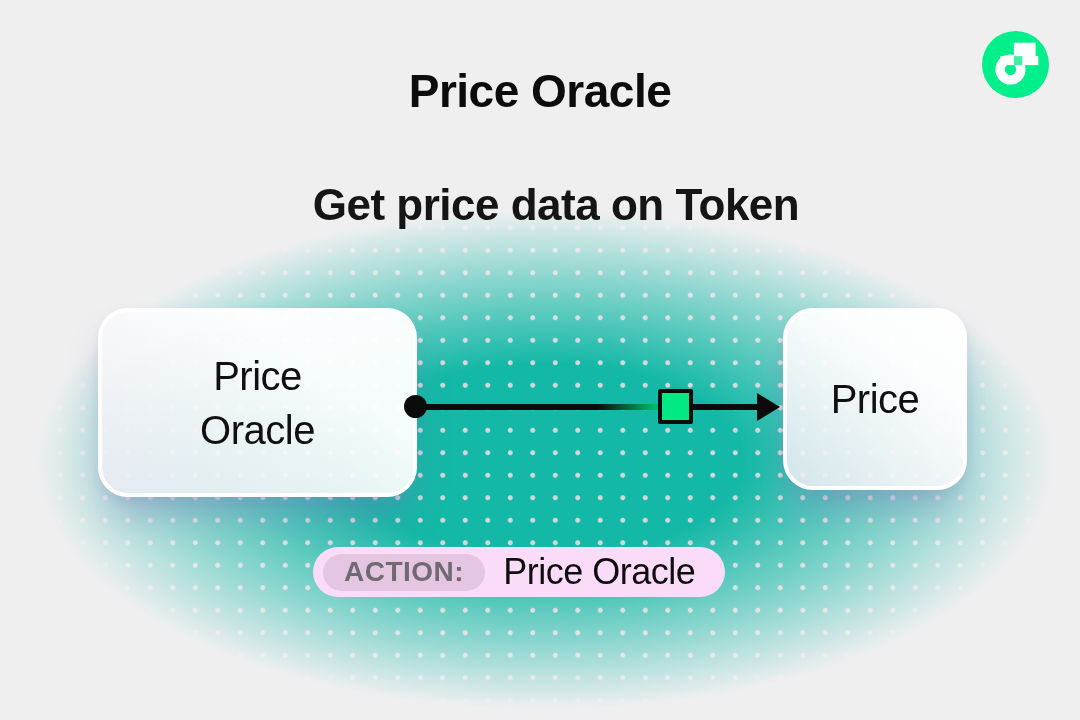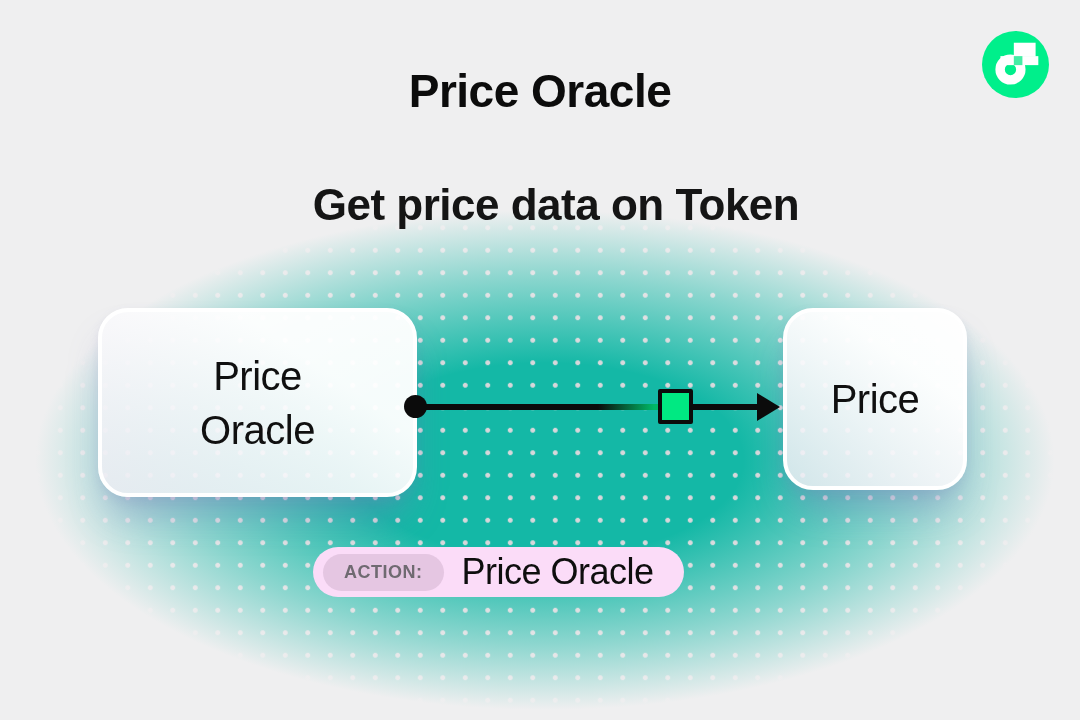--- a/index.html
+++ b/index.html
@@ -73,21 +73,21 @@
   }
 
   .action-badge {
     position:absolute; left:313px; top:547px; height:50px;
     border-radius:26px; background:#FBDCF8;
     display:flex; align-items:center; padding:0 30px 0 10px;
   }
   .action-badge-label {
     height:37px; border-radius:19px; background:#E5C6E2;
     padding:0 21px; display:flex; align-items:center;
-    font-size:18px; font-weight:600; letter-spacing:0.5px; color:#6F6A71;
+    font-size:28px; font-weight:600; letter-spacing:0.5px; color:#6F6A71;
   }
   .action-badge-value {
     margin-left:18px; font-size:36px; color:#0E0E0E; letter-spacing:-0.5px;
   }
 </style>
 </head>
 <body>
 
 <div class="canvas">
 

